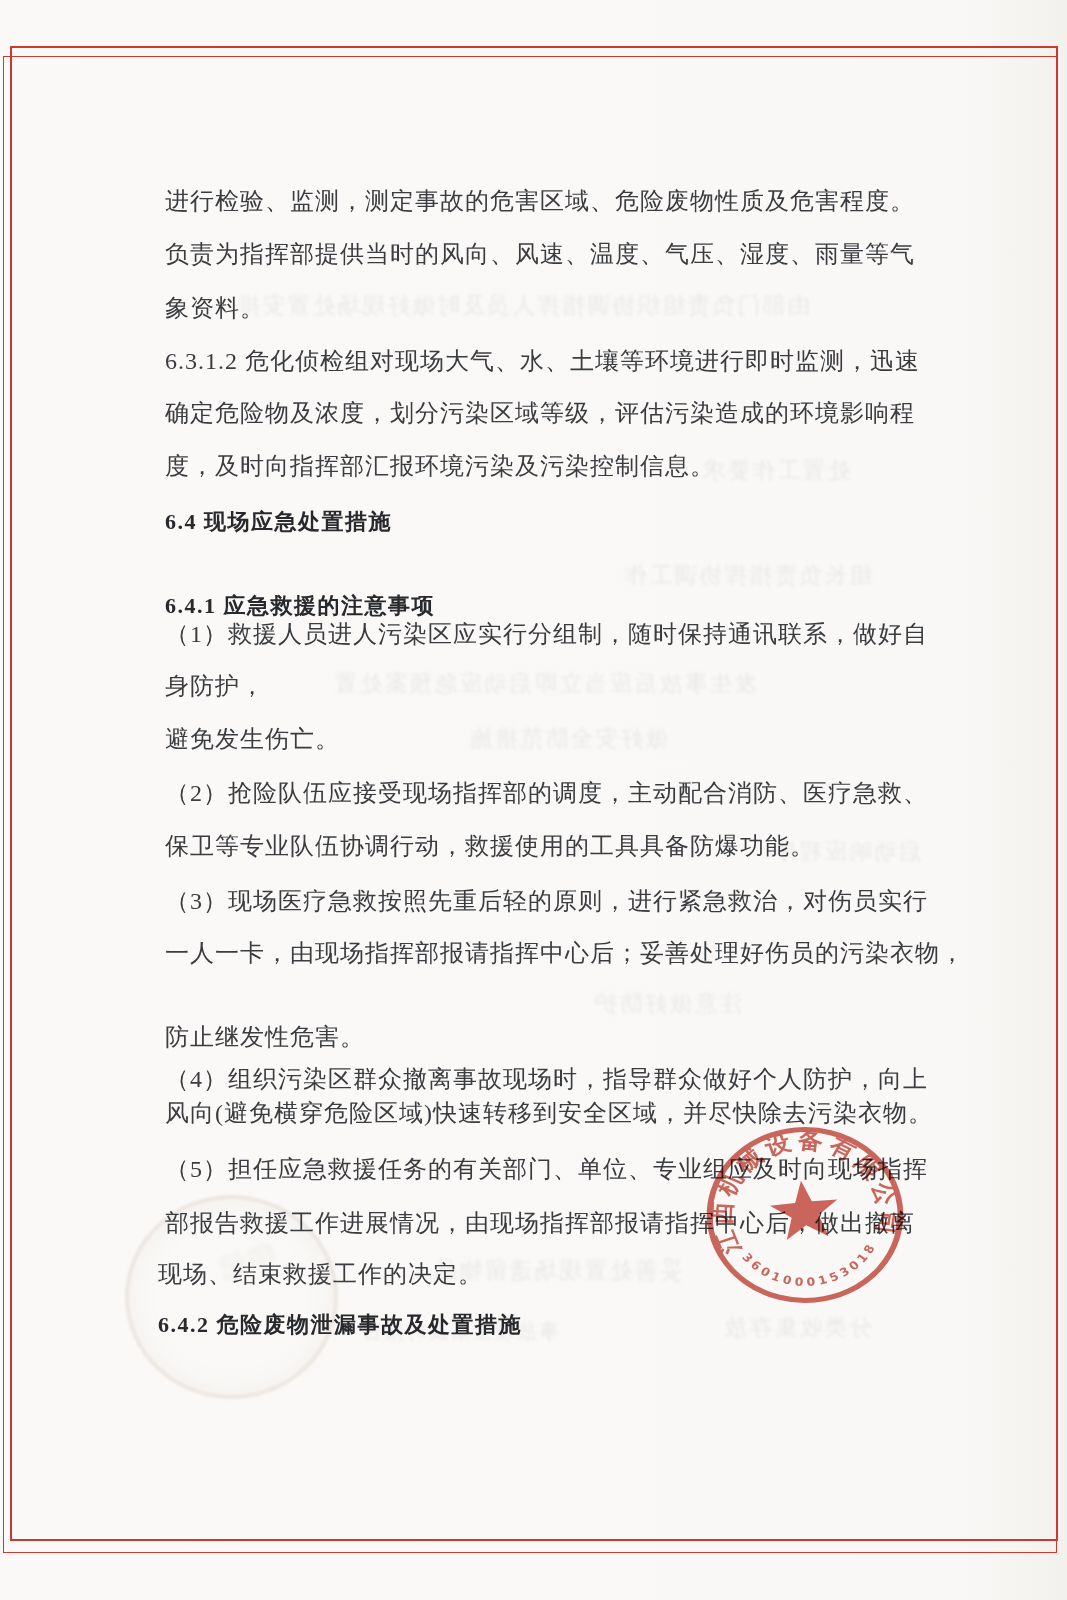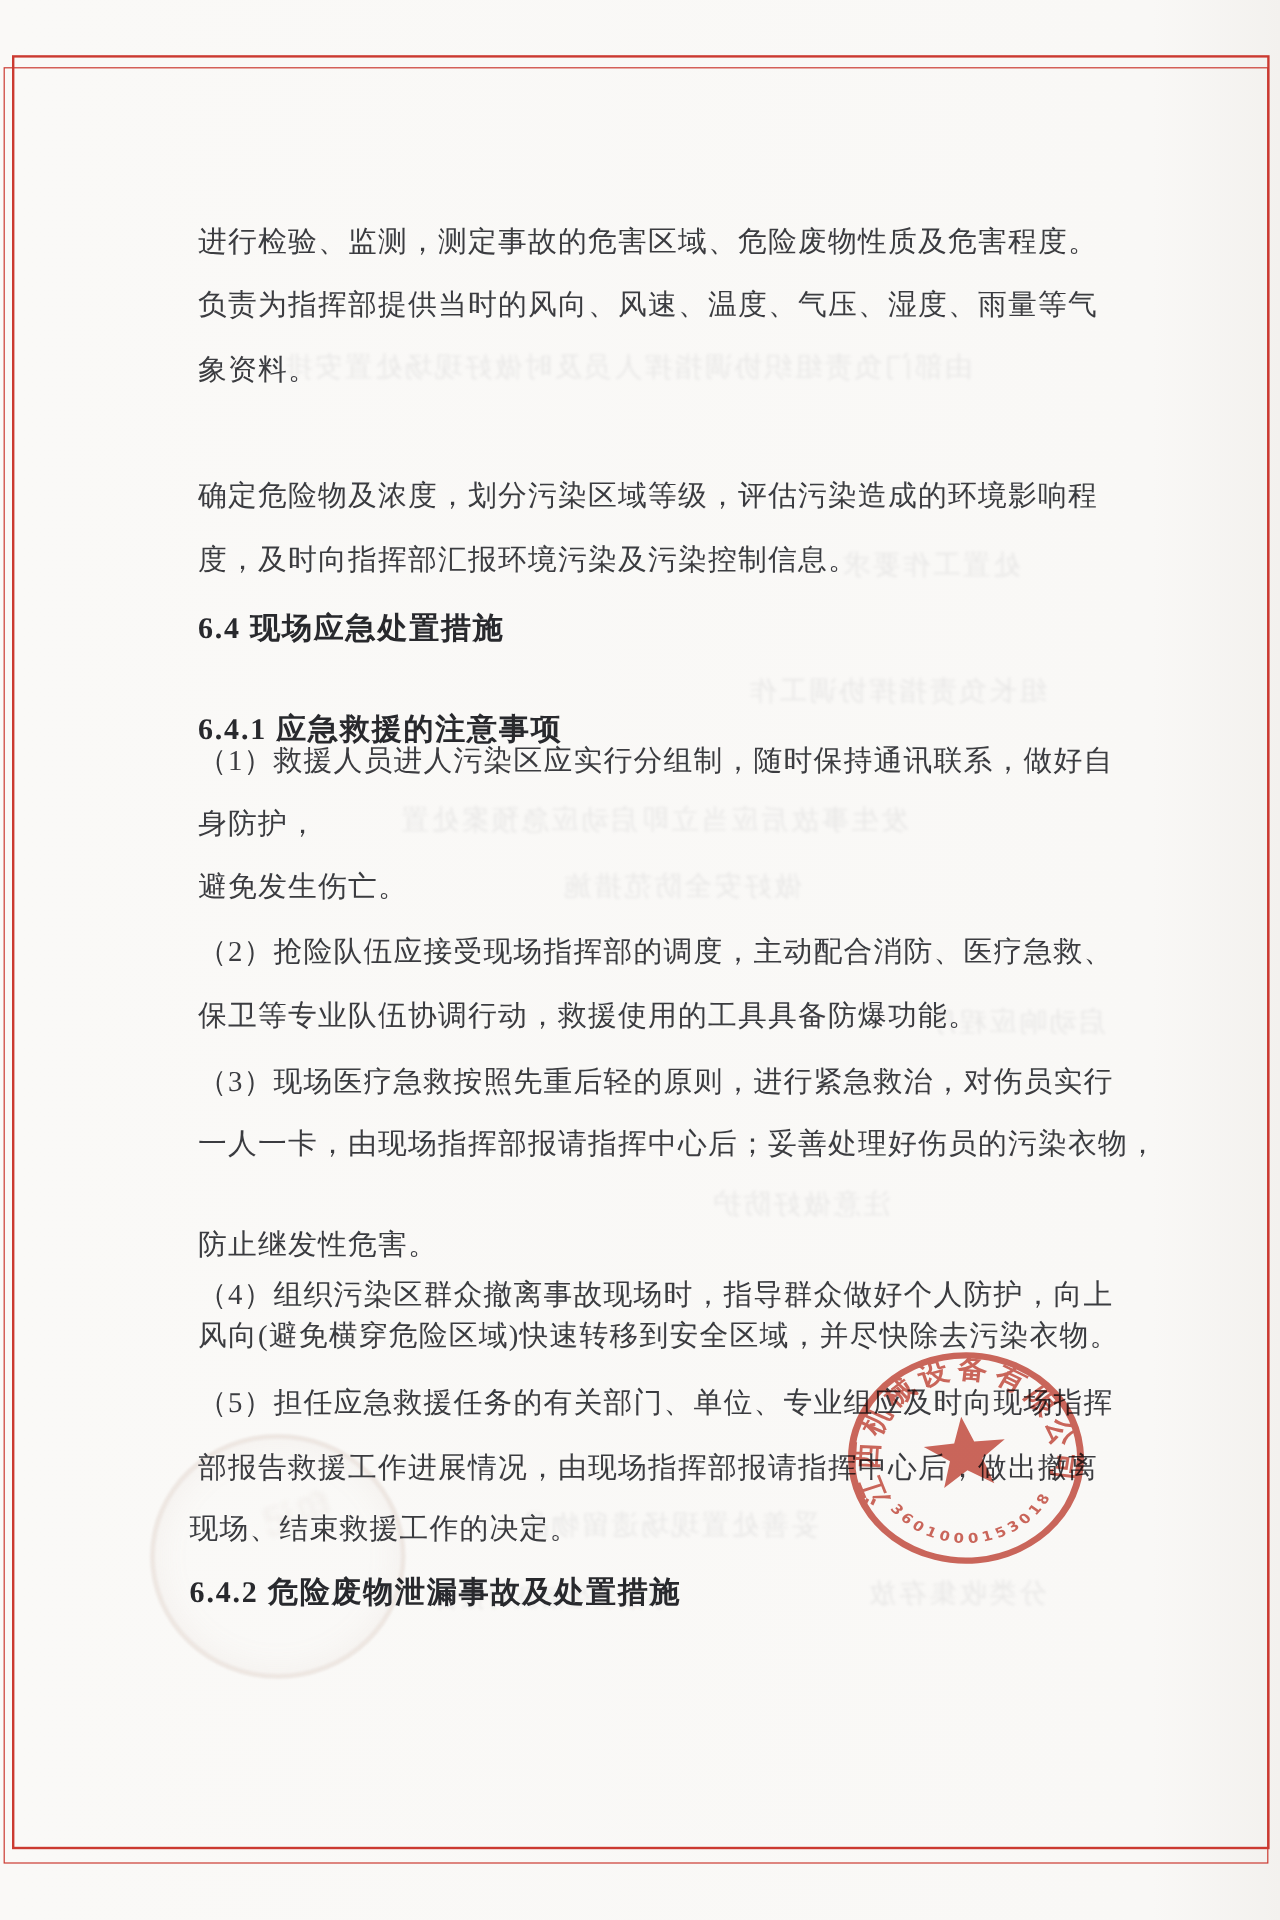--- a/index.html
+++ b/index.html
@@ -9,21 +9,21 @@
     background:linear-gradient(90deg,#faf9f7 0%,#f9f8f6 90%,#f3f1ee 100%);
   }
   .frame{position:absolute;box-sizing:border-box;border:2px solid #cb3a31;background:transparent;}
   .frame-a{left:10px;top:46px;width:1048px;height:1495px;}
   .frame-b{left:3px;top:56px;width:1054px;height:1497px;border-width:1.5px;}
   .tl{
     position:absolute;left:165px;white-space:nowrap;
     font-size:24px;letter-spacing:1px;color:#3b3c40;
     font-family:"Liberation Serif","DejaVu Serif",serif;
   }
-  .b{font-weight:bold;color:#28292d;font-size:25px;letter-spacing:1.5px;}
+  .b{font-weight:bold;color:#28292d;font-size:22px;letter-spacing:1.5px;}
   .bleed{
     position:absolute;white-space:nowrap;font-size:23px;letter-spacing:2px;
     color:#8f8f93;opacity:.15;filter:blur(1.4px);transform:scaleX(-1);
   }
   .faint-seal{
     position:absolute;left:125px;top:1195px;width:205px;height:196px;
     border:4px solid rgba(188,158,146,.20);border-radius:50%;
     box-shadow:inset 0 0 28px rgba(188,158,150,.10);
     filter:blur(1px);
   }
@@ -53,20 +53,21 @@
   <div class="bleed" style="top:1318px;left:360px;font-size:20px;">事故发生后及时报告</div>
   <div class="bleed" style="top:836px;left:772px;">启动响应程序</div>
 
   <div class="faint-seal">
     <div class="faint-seal-inner">印记</div>
   </div>
 
   <div class="tl" style="top:185px;">进行检验、监测，测定事故的危害区域、危险废物性质及危害程度。</div>
   <div class="tl" style="top:238px;">负责为指挥部提供当时的风向、风速、温度、气压、湿度、雨量等气</div>
   <div class="tl" style="top:292px;">象资料。</div>
+  <div class="tl" style="top:345px;">6.3.1.2 危化侦检组对现场大气、水、土壤等环境进行即时监测，迅速</div>
   <div class="tl" style="top:397px;">确定危险物及浓度，划分污染区域等级，评估污染造成的环境影响程</div>
   <div class="tl" style="top:450px;">度，及时向指挥部汇报环境污染及污染控制信息。</div>
   <div class="tl b" style="top:507px;">6.4 现场应急处置措施</div>
   <div class="tl b" style="top:562px;margin-top:29px;">6.4.1 应急救援的注意事项</div>
   <div class="tl" style="top:618px;">（1）救援人员进人污染区应实行分组制，随时保持通讯联系，做好自</div>
   <div class="tl" style="top:670px;">身防护，</div>
   <div class="tl" style="top:723px;">避免发生伤亡。</div>
   <div class="tl" style="top:777px;">（2）抢险队伍应接受现场指挥部的调度，主动配合消防、医疗急救、</div>
   <div class="tl" style="top:830px;">保卫等专业队伍协调行动，救援使用的工具具备防爆功能。</div>
   <div class="tl" style="top:885px;">（3）现场医疗急救按照先重后轻的原则，进行紧急救治，对伤员实行</div>

